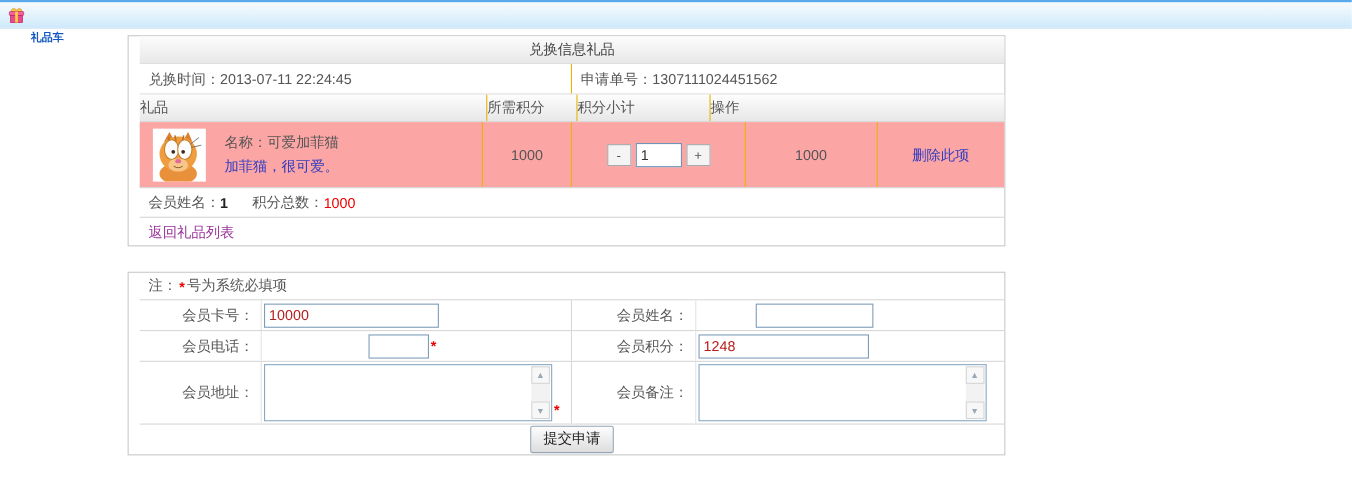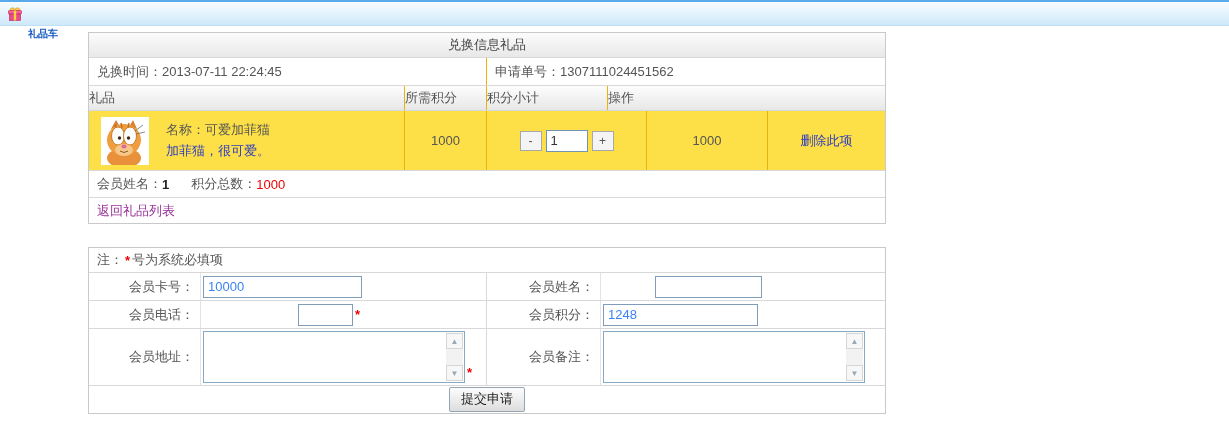--- a/index.html
+++ b/index.html
@@ -6,41 +6,41 @@
   html,body { width: 1229px; height: 437px; background: #ffffff;
     font-family: "Liberation Sans", sans-serif; font-size: 13px; color: #555; }
 
   
   .titlebar { height: 26px; background: linear-gradient(#f7fcff, #cfe9fa);
     border-top: 2px solid #5aa9ea; border-bottom: 1px solid #bedff5;
     display: flex; align-items: center; padding-left: 7px; gap: 5px; }
   .titlebar .title { color: #1257c0; font-weight: bold; font-size: 10px; margin-top: 40px; }
 
   
-  .panel { width: 798px; margin-left: 88px; border: 1px solid #c9c9c9; background: #fff; }
+  .panel { width: 798px; margin-left: 116px; border: 1px solid #c9c9c9; background: #fff; padding-left: 10px; }
   .panel.exchange { margin-top: 6px; }
   .panel.member { margin-top: 23px; }
   .row { display: flex; border-bottom: 1px solid #d8d8d8; align-items: stretch; }
   .row:last-child { border-bottom: none; }
   .hdr-row { height: 25px; background: linear-gradient(#fcfcfc, #e8e8e8);
     align-items: center; justify-content: center; color: #444; }
   .cell { display: flex; align-items: center; border-right: 1px solid #eab308; }
   .cell:last-child { border-right: none; }
   .cell.center { justify-content: center; }
 
   
   .meta-row { height: 28px; }
   .meta-row .cell { width: 398px; padding-left: 8px; }
   .colhdr-row { height: 25px; background: linear-gradient(#fdfdfd, #e7e7e7); }
   .c-gift   { width: 316px; }
   .c-points { width: 82px; }
   .c-qty    { width: 160px; }
   .c-sub    { width: 121px; }
   .c-op     { width: 117px; }
-  .item-row { height: 60px; background: #fde047; }
+  .item-row { height: 60px; background: #fca5a5; }
   .item-row .c-gift { padding-left: 12px; }
   .prod-img { width: 48px; height: 48px; margin-right: 17px; flex: 0 0 auto; background:#fff; }
   .prod-text { display: flex; flex-direction: column; gap: 3px; }
   .link-blue { color: #2f3cc0; cursor: pointer; text-decoration: none; }
   .link-purple { color: #993399; cursor: pointer; text-decoration: none; }
   .stepper { display: flex; align-items: center; gap: 4px; }
   .step-btn { width: 22px; height: 20px; border: 1px solid #a8a8a8; background: #f4f4f4;
     color: #555; font-size: 12px; line-height: 1; cursor: pointer; }
   .qty-input { width: 42px; height: 22px; border: 1px solid #6f94b8; padding-left: 4px;
     font-size: 13px; color: #333; font-family: "Liberation Sans", sans-serif; }
@@ -56,21 +56,21 @@
   .f-label1 { width: 112px; justify-content: flex-end; padding-right: 6px;
     border-right: 1px solid #e4e4e4; }
   .f-input1 { width: 286px; border-right: 1px solid #d8d8d8; }
   .f-label2 { width: 114px; justify-content: flex-end; padding-right: 6px;
     border-right: 1px solid #e4e4e4; }
   .f-input2 { width: 284px; border-right: none; }
   .form-row { height: 28px; }
   .ta-row { height: 57px; }
   .txt { height: 22px; border: 1px solid #7f9db9; padding-left: 4px; font-size: 13px;
     color: #333; font-family: "Liberation Sans", sans-serif; background: #fff; }
-  .txt.readonly { color: #3b82f6; }
+  .txt.readonly { color: #b91c1c; }
   .w-card  { width: 159px; margin-left: 2px; }
   .w-phone { width: 55px;  margin-left: 97px; }
   .w-name  { width: 107px; margin-left: 54px; }
   .w-pts   { width: 155px; margin-left: 2px; }
   .fakebox { position: relative; width: 262px; height: 52px; margin-left: 2px;
     border: 1px solid #88a9c4; background: #fff; }
   .sb { position: absolute; top: 1px; right: 1px; bottom: 1px; width: 17px;
     background: #f2f2f2; display: flex; flex-direction: column; justify-content: space-between; }
   .sb-btn { height: 16px; background: #f7f7f7; border: 1px solid #d6d6d6;
     color: #9aa7b4; font-size: 8px; display: flex; align-items: center; justify-content: center;

